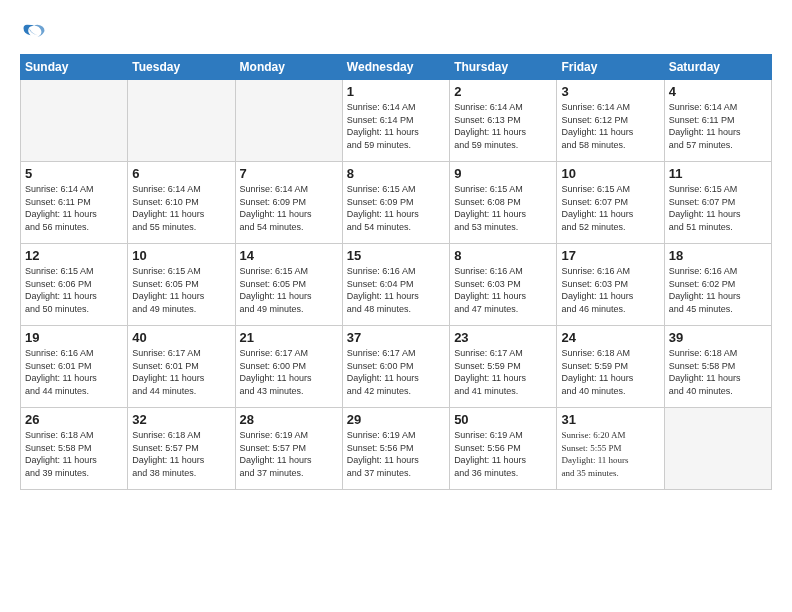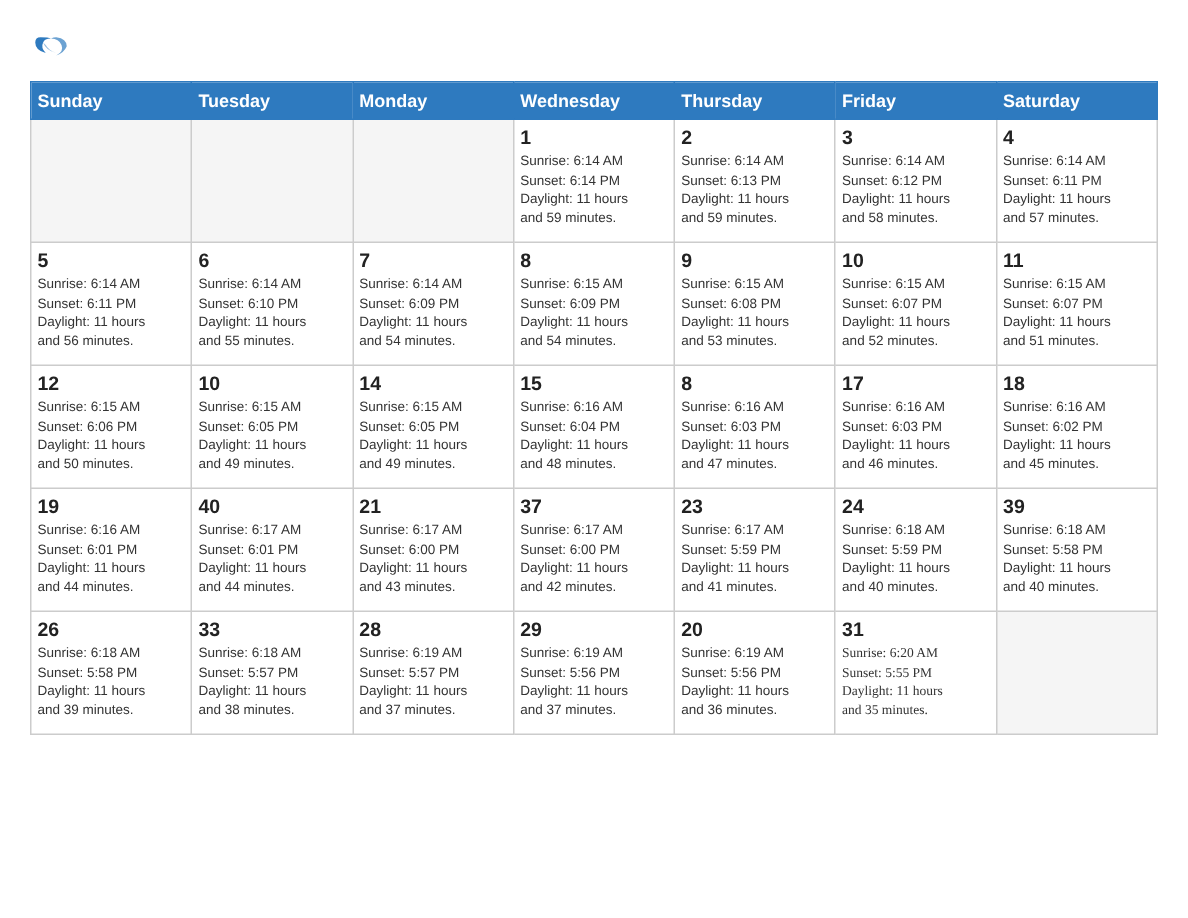--- a/index.html
+++ b/index.html
@@ -307,42 +307,42 @@
         </tr>
         <tr>
           <td>
             <span class="day-num">26</span>
             <div class="day-info" style="white-space: pre-line;">Sunrise: 6:18 AM
 Sunset: 5:58 PM
 Daylight: 11 hours
 and 39 minutes.</div>
           </td>
           <td>
-            <span class="day-num">33</span>
+            <span class="day-num">32</span>
             <div class="day-info" style="white-space: pre-line;">Sunrise: 6:18 AM
 Sunset: 5:57 PM
 Daylight: 11 hours
 and 38 minutes.</div>
           </td>
           <td>
             <span class="day-num">28</span>
             <div class="day-info" style="white-space: pre-line;">Sunrise: 6:19 AM
 Sunset: 5:57 PM
 Daylight: 11 hours
 and 37 minutes.</div>
           </td>
           <td>
             <span class="day-num">29</span>
             <div class="day-info" style="white-space: pre-line;">Sunrise: 6:19 AM
 Sunset: 5:56 PM
 Daylight: 11 hours
 and 37 minutes.</div>
           </td>
           <td>
-            <span class="day-num">20</span>
+            <span class="day-num">50</span>
             <div class="day-info" style="white-space: pre-line;">Sunrise: 6:19 AM
 Sunset: 5:56 PM
 Daylight: 11 hours
 and 36 minutes.</div>
           </td>
           <td>
             <span class="day-num">31</span>
             <div class="day-info" style="white-space: pre-line; font-family: Liberation Serif, serif;">Sunrise: 6:20 AM
 Sunset: 5:55 PM
 Daylight: 11 hours

